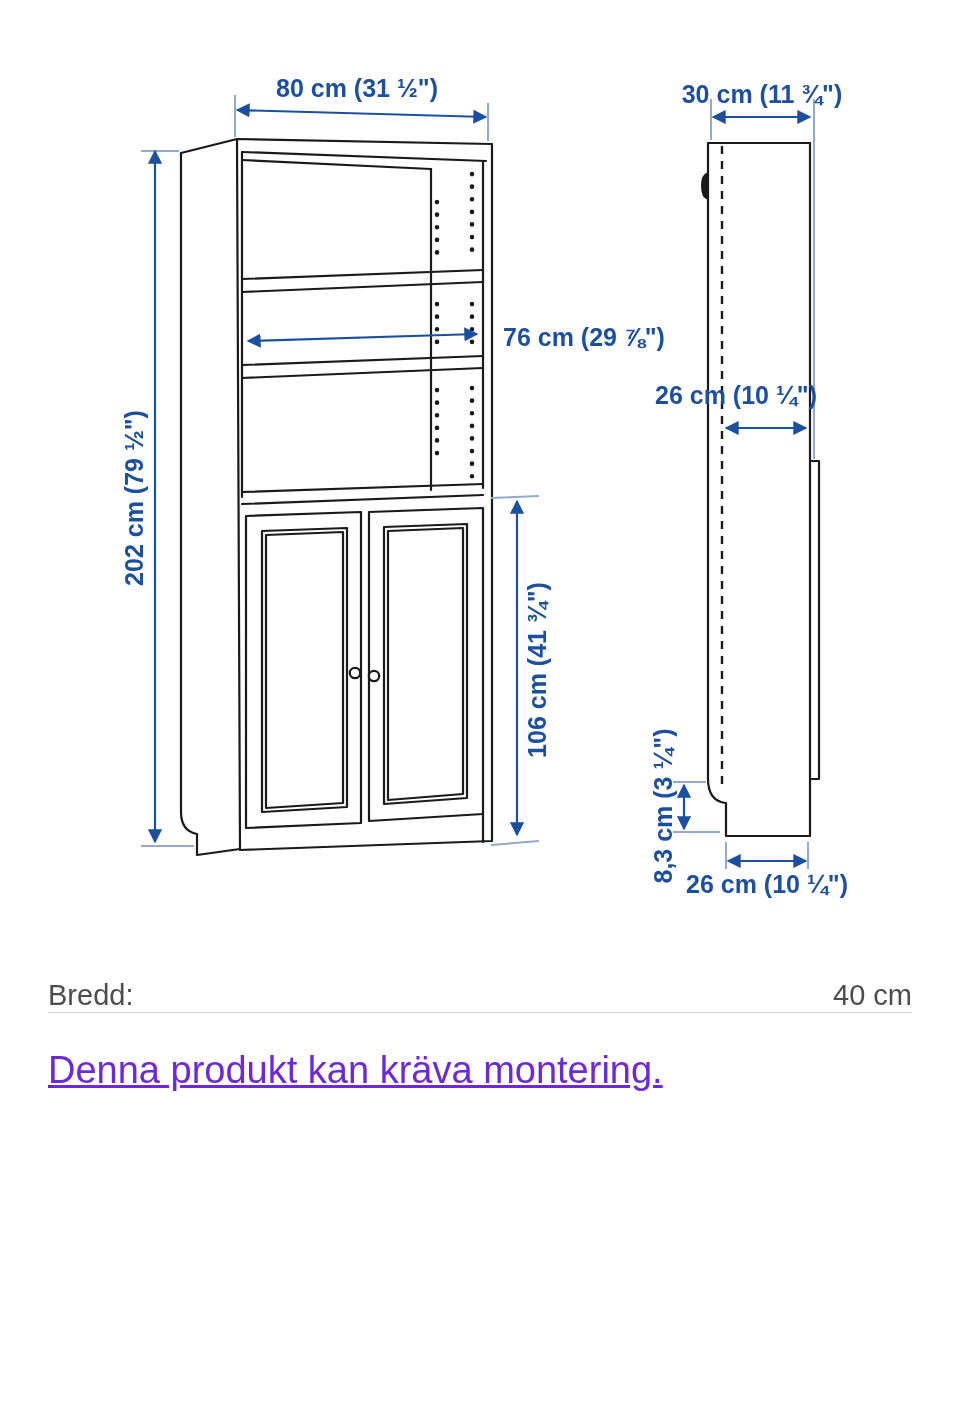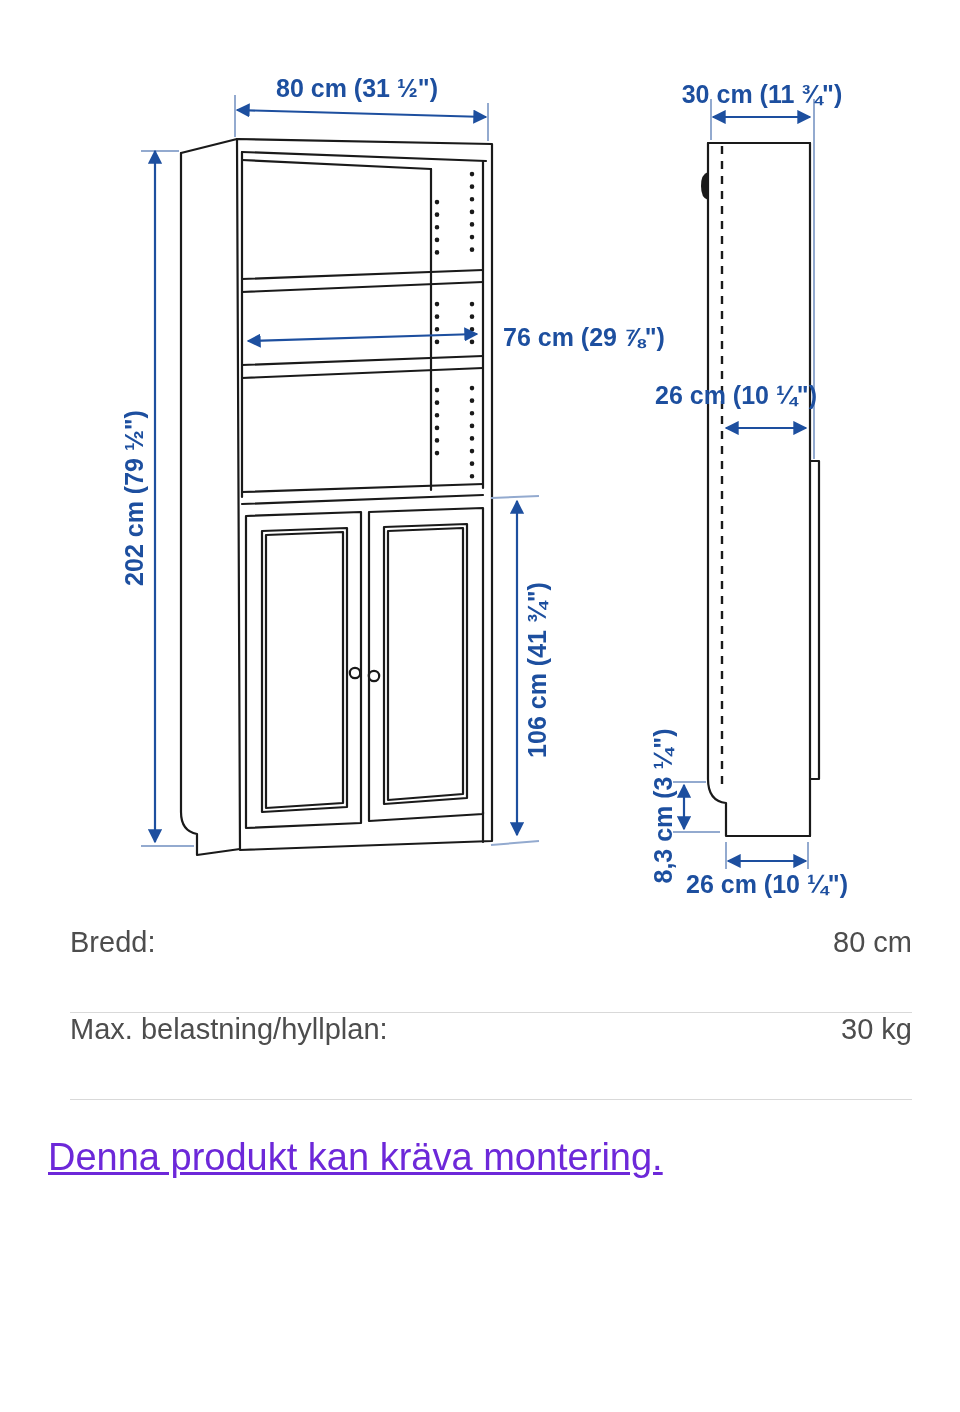--- a/index.html
+++ b/index.html
@@ -9,23 +9,23 @@
   svg{display:block;}
 
   .ln{stroke:#1a1a1a;stroke-width:2.2;fill:none;stroke-linejoin:round;stroke-linecap:round;}
   .dots{stroke:#1a1a1a;stroke-width:4.6;fill:none;stroke-linecap:round;stroke-dasharray:0.1 12.5;}
   .dash{stroke:#1a1a1a;stroke-width:2.4;fill:none;stroke-dasharray:8 7;}
   .dim{stroke:#1d4f9f;stroke-width:2.2;fill:none;}
   .wit{stroke:#93aacf;stroke-width:2;fill:none;}
   .dimtxt{fill:#1d4f9f;font-weight:700;font-size:25px;font-family:"Liberation Sans",sans-serif;}
 
   .spec-table{margin:0 48px;}
-  .spec-row{display:flex;justify-content:space-between;align-items:flex-start;
+  .spec-row{display:flex;justify-content:space-between;align-items:flex-end;
             height:86px;border-bottom:1px solid #d9d9d9;
-            font-size:29px;color:#4d4d4d;margin-left:22px;}
+            font-size:29px;color:#4d4d4d;}
   .spec-label{text-align:left;}
   .spec-value{text-align:right;}
   .assembly-note{margin:36px 48px 0 48px;font-size:38px;color:#6d28d9;text-decoration:underline;}
 </style>
 </head>
 <body>
 
 <div class="diagram-wrap">
 <svg width="960" height="926" viewBox="0 0 960 926">
   <defs>
@@ -121,21 +121,17 @@
     <line class="wit" x1="808" y1="842" x2="808" y2="869"></line>
     <line class="dim" x1="728" y1="861" x2="806" y2="861" marker-start="url(#ah)" marker-end="url(#ah)"></line>
     <text class="dimtxt" x="767" y="893" text-anchor="middle">26 cm (10 ¼")</text>
   </g>
 </svg>
 </div>
 
 <div class="spec-table">
   <div class="spec-row">
     <span class="spec-label">Bredd:</span>
-    <span class="spec-value">80 cm</span>
-  </div>
-  <div class="spec-row">
-    <span class="spec-label">Max. belastning/hyllplan:</span>
-    <span class="spec-value">30 kg</span>
+    <span class="spec-value">40 cm</span>
   </div>
 </div>
 
 <p class="assembly-note">Denna produkt kan kräva montering.</p>
 
 </body></html>

